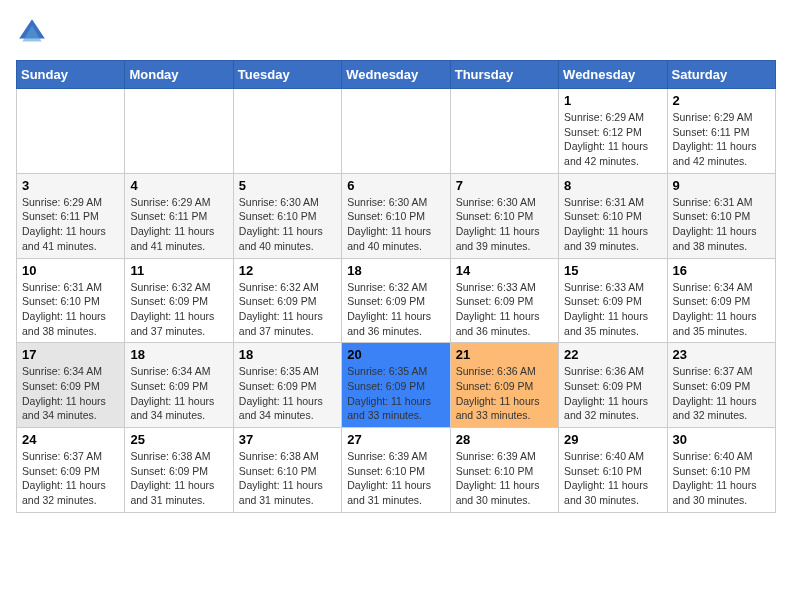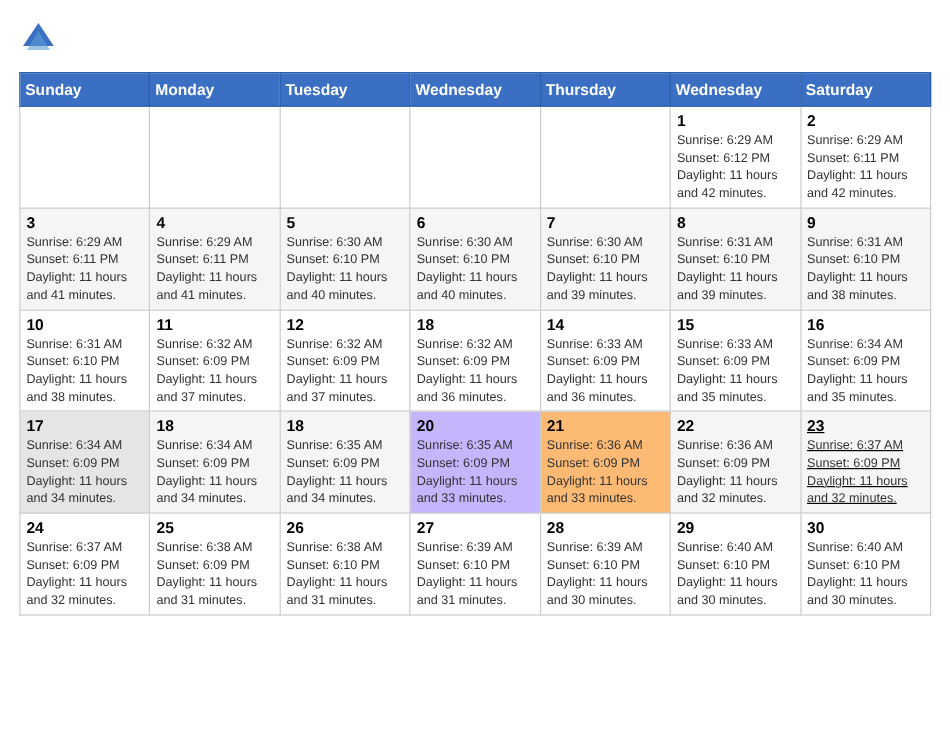--- a/index.html
+++ b/index.html
@@ -253,42 +253,42 @@
 Daylight: 11 hours
 and 34 minutes.</div>
         </td>
         <td style="background: rgb(245, 245, 245);">
           <span class="day-number">18</span>
           <div class="day-info" style="white-space: pre-line;">Sunrise: 6:35 AM
 Sunset: 6:09 PM
 Daylight: 11 hours
 and 34 minutes.</div>
         </td>
-        <td style="background: #c4b5fd;">
+        <td style="background: #3b82f6;">
           <span class="day-number">20</span>
           <div class="day-info" style="white-space: pre-line;">Sunrise: 6:35 AM
 Sunset: 6:09 PM
 Daylight: 11 hours
 and 33 minutes.</div>
         </td>
         <td style="background: #fdba74;">
           <span class="day-number">21</span>
           <div class="day-info" style="white-space: pre-line;">Sunrise: 6:36 AM
 Sunset: 6:09 PM
 Daylight: 11 hours
 and 33 minutes.</div>
         </td>
         <td style="background: rgb(245, 245, 245);">
           <span class="day-number">22</span>
           <div class="day-info" style="white-space: pre-line;">Sunrise: 6:36 AM
 Sunset: 6:09 PM
 Daylight: 11 hours
 and 32 minutes.</div>
         </td>
-        <td style="background: rgb(245, 245, 245); text-decoration: underline;">
+        <td style="background: rgb(245, 245, 245);">
           <span class="day-number">23</span>
           <div class="day-info" style="white-space: pre-line;">Sunrise: 6:37 AM
 Sunset: 6:09 PM
 Daylight: 11 hours
 and 32 minutes.</div>
         </td>
       </tr>
       <tr>
         <td>
           <span class="day-number">24</span>
@@ -298,21 +298,21 @@
 and 32 minutes.</div>
         </td>
         <td>
           <span class="day-number">25</span>
           <div class="day-info" style="white-space: pre-line;">Sunrise: 6:38 AM
 Sunset: 6:09 PM
 Daylight: 11 hours
 and 31 minutes.</div>
         </td>
         <td>
-          <span class="day-number">26</span>
+          <span class="day-number">37</span>
           <div class="day-info" style="white-space: pre-line;">Sunrise: 6:38 AM
 Sunset: 6:10 PM
 Daylight: 11 hours
 and 31 minutes.</div>
         </td>
         <td>
           <span class="day-number">27</span>
           <div class="day-info" style="white-space: pre-line;">Sunrise: 6:39 AM
 Sunset: 6:10 PM
 Daylight: 11 hours

